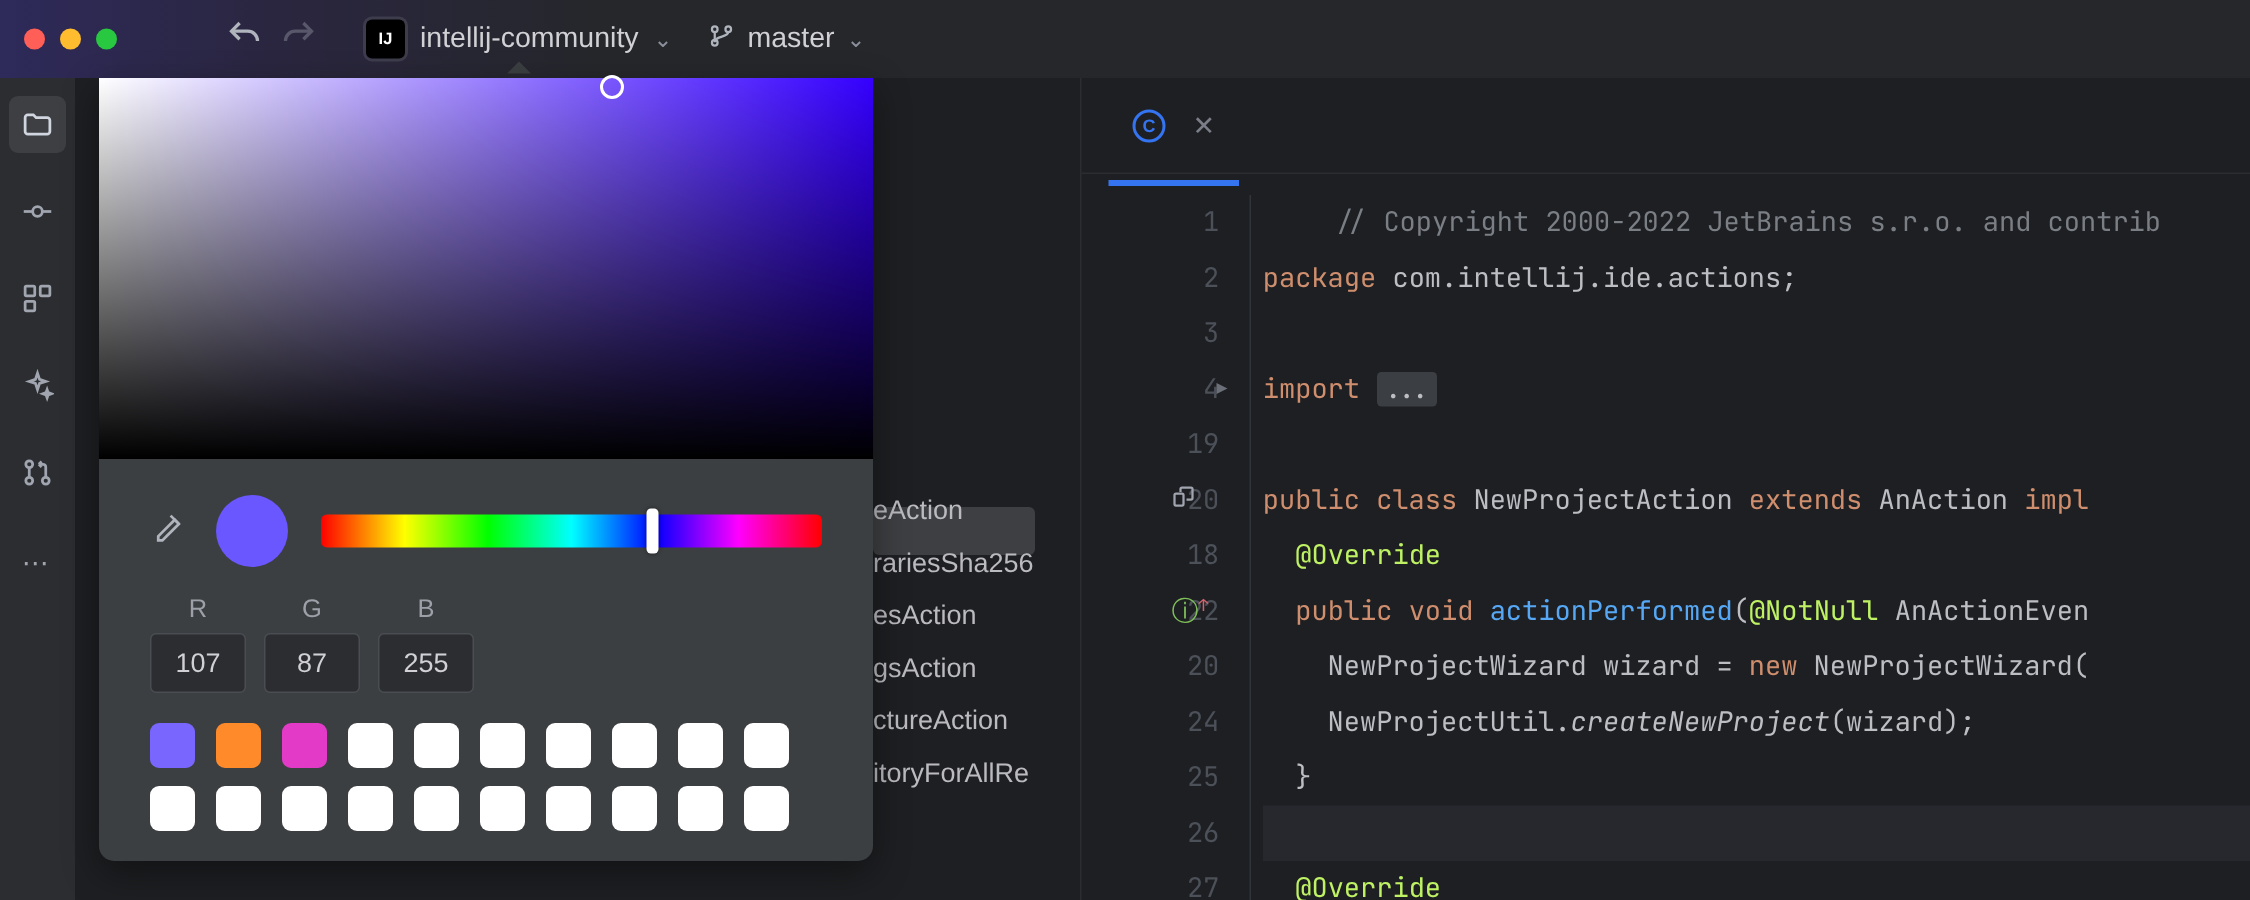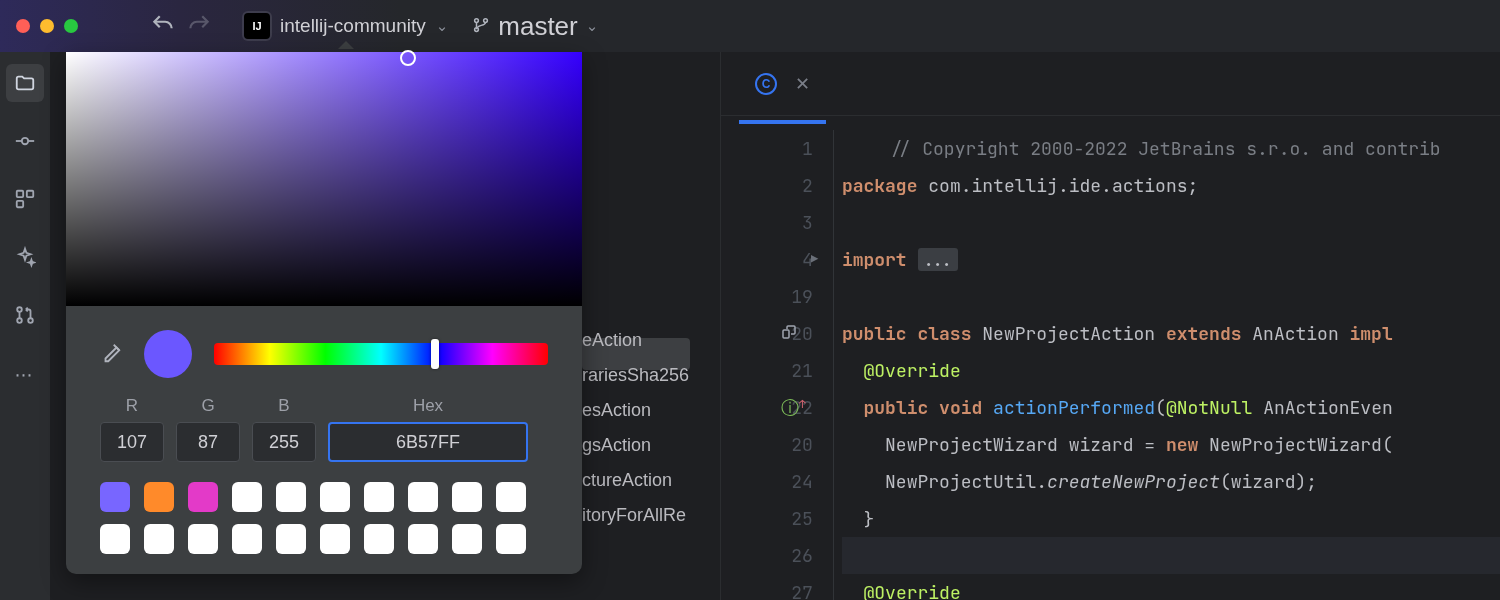--- a/index.html
+++ b/index.html
@@ -44,21 +44,21 @@
     .project-name { color: #d0d0d5; font-size: 19px; }
     .chevron { color: #8a8f99; }
     .project-block::after {
       content: ''; position: absolute; bottom: -10px; left: 50%;
       transform: translateX(-50%);
       border: 8px solid transparent; border-bottom-color: #3c3f41;
     }
 
     .branch-block { display: flex; align-items: center; gap: 8px; margin-left: 22px; }
     .branch-icon svg { width: 18px; height: 18px; }
-    .branch-name { color: #d0d0d5; font-size: 26px; text-align: right; }
+    .branch-name { color: #d0d0d5; font-size: 19px; text-align: right; }
 
     
     .left-stripe {
       position: absolute; left: 0; top: 52px; width: 50px; height: 548px;
       background: #2b2d30;
       display: flex; flex-direction: column; align-items: center;
       padding-top: 12px; gap: 20px;
     }
     .stripe-btn {
       width: 38px; height: 38px; border-radius: 6px;
@@ -197,21 +197,21 @@
     .usage-icon { color: #cc7832; }
     .gutter .el-icon svg { width: 16px; height: 16px; }
 
     .code-body {
       color: #bcbec4; border-left: 1px solid #313438;
       padding-left: 8px;
       white-space: pre; overflow: hidden;
       width: 668px;
     }
     .code-body .current-line { background: #26282e; display: block; }
-    .kw { color: #cf8e6d; font-weight: bold; }
+    .kw { color: #cf8e6d; }
     .cmt { color: #7a7e85; margin-left: 48px; }
     .ann { color: #bef264; }
     .mth { color: #56a8f5; }
     .it { font-style: italic; }
     .fold-box { background: #3b3e43; padding: 0 4px; border-radius: 3px; }
 
   </style>
 </head>
 <body>
 
@@ -326,24 +326,20 @@
       <input value="107" style="">
     </div>
     <div class="val-col">
       <label>G</label>
       <input value="87" style="">
     </div>
     <div class="val-col">
       <label>B</label>
       <input value="255" style="">
     </div>
-    <div class="val-col hex">
-      <label>Hex</label>
-      <input value="6B57FF" style="">
-    </div>
   </div>
   <div class="swatch-grid">
     <div class="swatch-row" id="swatch-row-1">
         <div class="swatch" style="background: rgb(120, 102, 255);"></div>
         <div class="swatch" style="background: rgb(255, 138, 42);"></div>
         <div class="swatch" style="background: rgb(227, 58, 200);"></div>
         <div class="swatch" style="background: rgb(255, 255, 255);"></div>
         <div class="swatch" style="background: rgb(255, 255, 255);"></div>
         <div class="swatch" style="background: rgb(255, 255, 255);"></div>
         <div class="swatch" style="background: rgb(255, 255, 255);"></div>
@@ -377,21 +373,21 @@
     <div class="gutter" id="gutter">
         <div class="ln">1</div>
         <div class="ln">2</div>
         <div class="ln">3</div>
         <div class="ln"><span class="fold-arrow">▶</span>4</div>
         <div class="ln">19</div>
         <div class="ln"><span class="el-icon" style="position:absolute;left:60px;"><svg viewBox="0 0 16 16" fill="none" stroke="#a0a5b0" stroke-width="1.5">
               <rect x="2" y="6" width="6" height="8" rx="1"></rect>
               <path d="M10 10h3a1 1 0 001-1V3a1 1 0 00-1-1H7a1 1 0 00-1 1v2"></path>
             </svg></span>20</div>
-        <div class="ln">21</div>
+        <div class="ln">18</div>
         <div class="ln"><span class="usage-icon" style="position:absolute;left:60px;color:#7fbf5a;">ⓘ<span style="color:#d0636f;position:relative;top:-6px;font-size:11px;">↑</span></span>22</div>
         <div class="ln">20</div>
         <div class="ln">24</div>
         <div class="ln">25</div>
         <div class="ln">26</div>
         <div class="ln">27</div>
       </div>
     <div class="code-body" id="code-body"><div><span class="cmt">// Copyright 2000-2022 JetBrains s.r.o. and contrib</span></div><div><span class="kw">package</span> com.intellij.ide.actions;</div><div>&nbsp;</div><div><span class="kw">import</span> <span class="fold-box">...</span></div><div>&nbsp;</div><div><span class="kw">public class</span> NewProjectAction <span class="kw">extends</span> AnAction <span class="kw">impl</span></div><div>  <span class="ann">@Override</span></div><div>  <span class="kw">public void</span> <span class="mth">actionPerformed</span>(<span class="ann">@NotNull</span> AnActionEven</div><div>    NewProjectWizard wizard = <span class="kw">new</span> NewProjectWizard(</div><div>    NewProjectUtil.<span class="it">createNewProject</span>(wizard);</div><div>  }</div><div class="current-line">&nbsp;</div><div>  <span class="ann">@Override</span></div></div>
   </div>
 </div>

